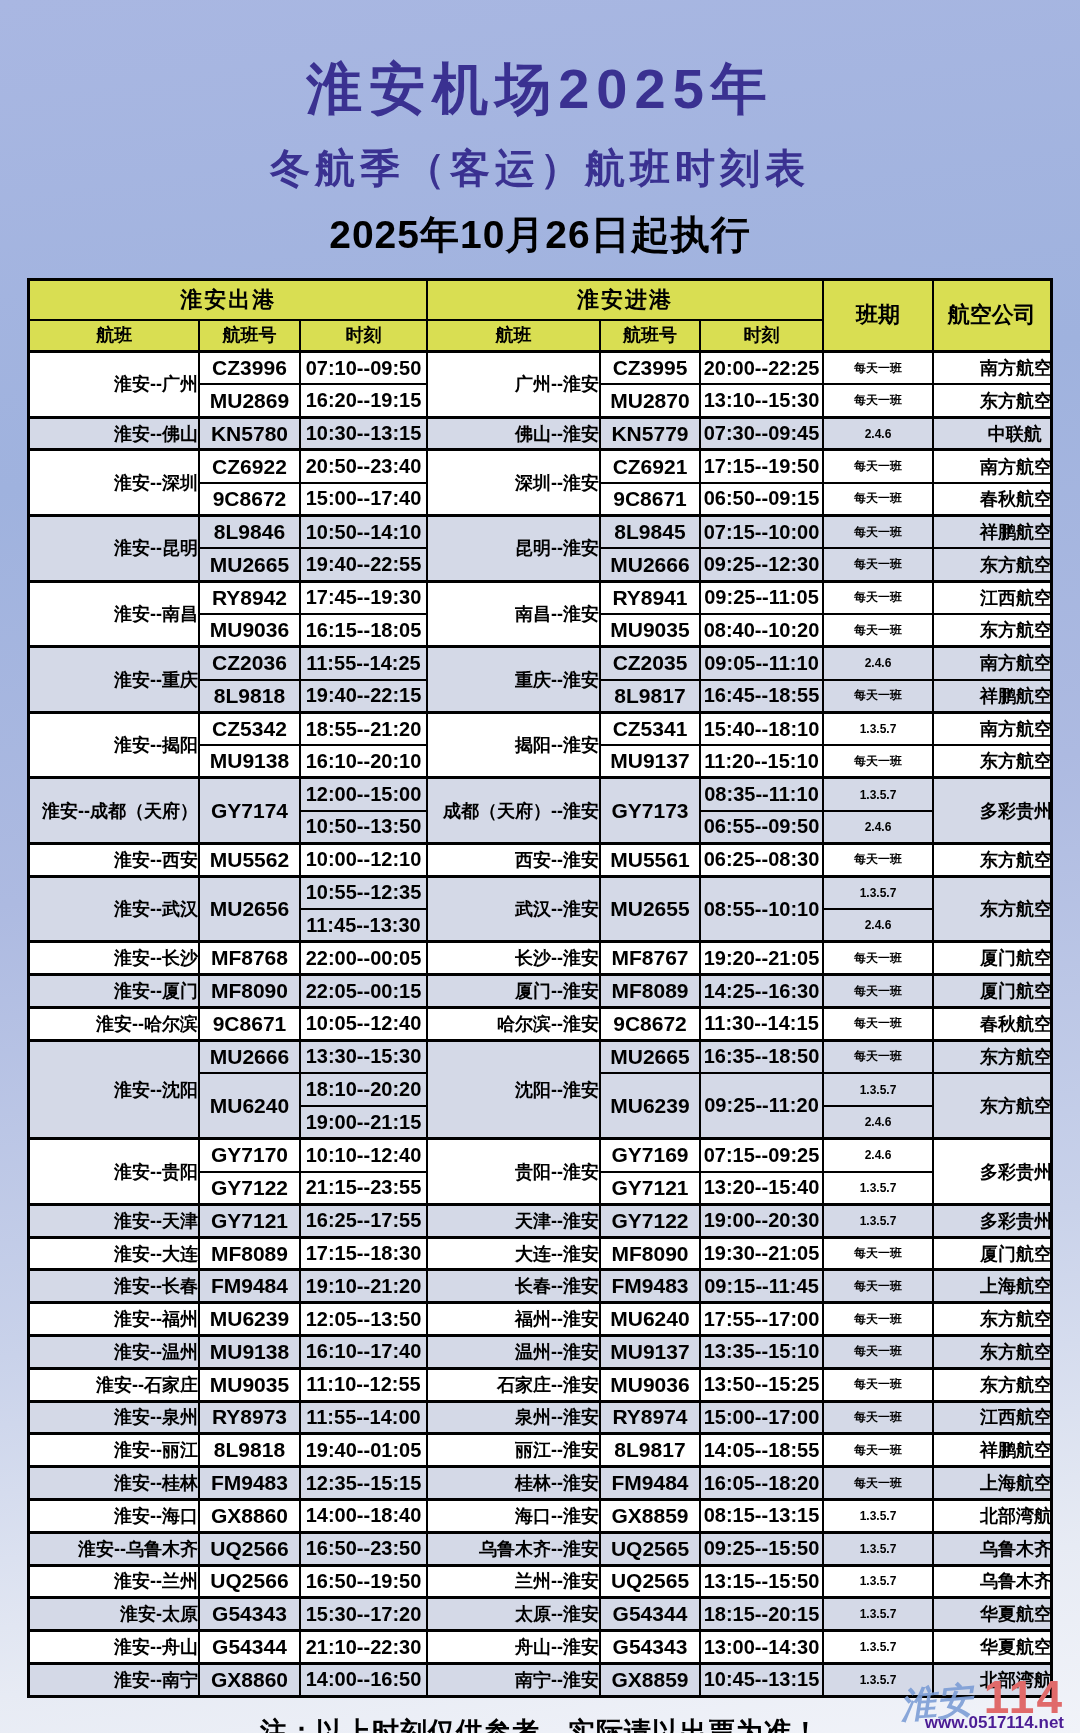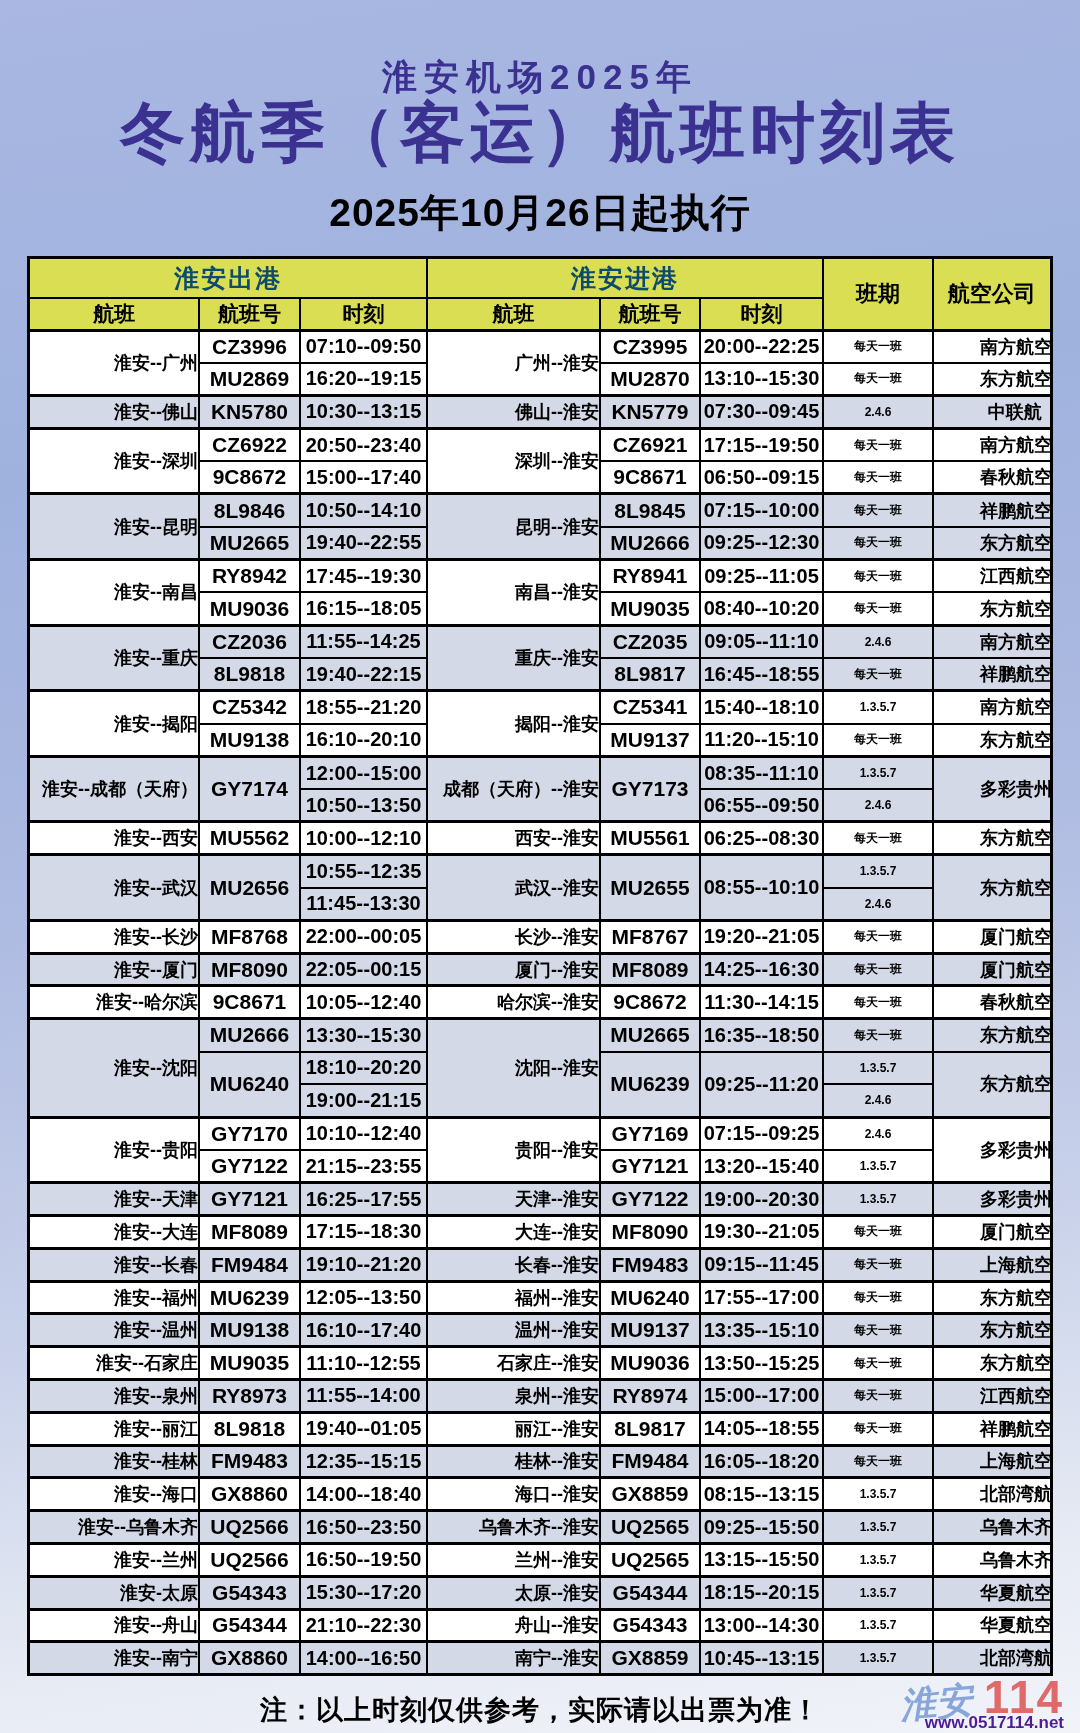--- a/index.html
+++ b/index.html
@@ -3,31 +3,31 @@
 <meta charset="utf-8">
 <style>
   html,body{margin:0;padding:0;}
   body{
     width:1080px;height:1733px;position:relative;overflow:hidden;
     background:linear-gradient(172deg,#a9b7e2 0%,#9fb2de 26%,#adbae1 48%,#c9d2ea 72%,#e7ebf4 90%,#f1f3f9 100%);
     font-family:"Liberation Sans","DejaVu Sans",sans-serif;
     -webkit-font-smoothing:antialiased;
   }
   .title{margin:0;text-align:center;color:#3a3191;font-weight:800;line-height:1.1;}
-  .title1{padding-top:58px;font-size:35px;letter-spacing:7px;}
-  .title2{margin-top:0;font-size:65px;letter-spacing:5px;}
+  .title1{padding-top:58px;font-size:56px;letter-spacing:7px;}
+  .title2{margin-top:26px;font-size:40px;letter-spacing:5px;}
   .subtitle{display:flex;justify-content:center;align-items:center;gap:66px;
     margin-top:18px;font-size:39px;font-weight:800;color:#000;letter-spacing:1px;}
   table{border-collapse:collapse;margin:16px auto 0;width:1022px;table-layout:fixed;border:3px solid #000;}
   th,td{border:2px solid #000;text-align:center;vertical-align:middle;padding:0;
     font-weight:bold;color:#000;overflow:hidden;white-space:nowrap;}
   thead th{background:#d9de52;}
-  .hdr-group{color:#0c4a6e;font-size:25px;height:38px;letter-spacing:2px;}
+  .hdr-group{color:#000000;font-size:22px;height:38px;letter-spacing:2px;}
   .hdr-span{color:#000;font-size:22px;}
-  .hdr-sub{height:32px;font-size:21px;}
+  .hdr-sub{height:32px;font-size:18px;}
   tbody tr{height:32.8px;}
   tr.shade-white td{background:#ffffff;}
   tr.shade-gray td{background:#d4d9e7;}
   tr.group-start td{border-top:3px solid #000;}
   td.k-route{font-size:18px;text-align:right;}
   td.k-flight{font-size:21px;}
   td.k-time{font-size:20px;}
   td.k-days{font-size:12px;}
   td.k-airline{font-size:18px;padding-left:46px;}
   .note{text-align:center;font-size:27px;font-weight:bold;color:#000;margin-top:16px;letter-spacing:1px;}

